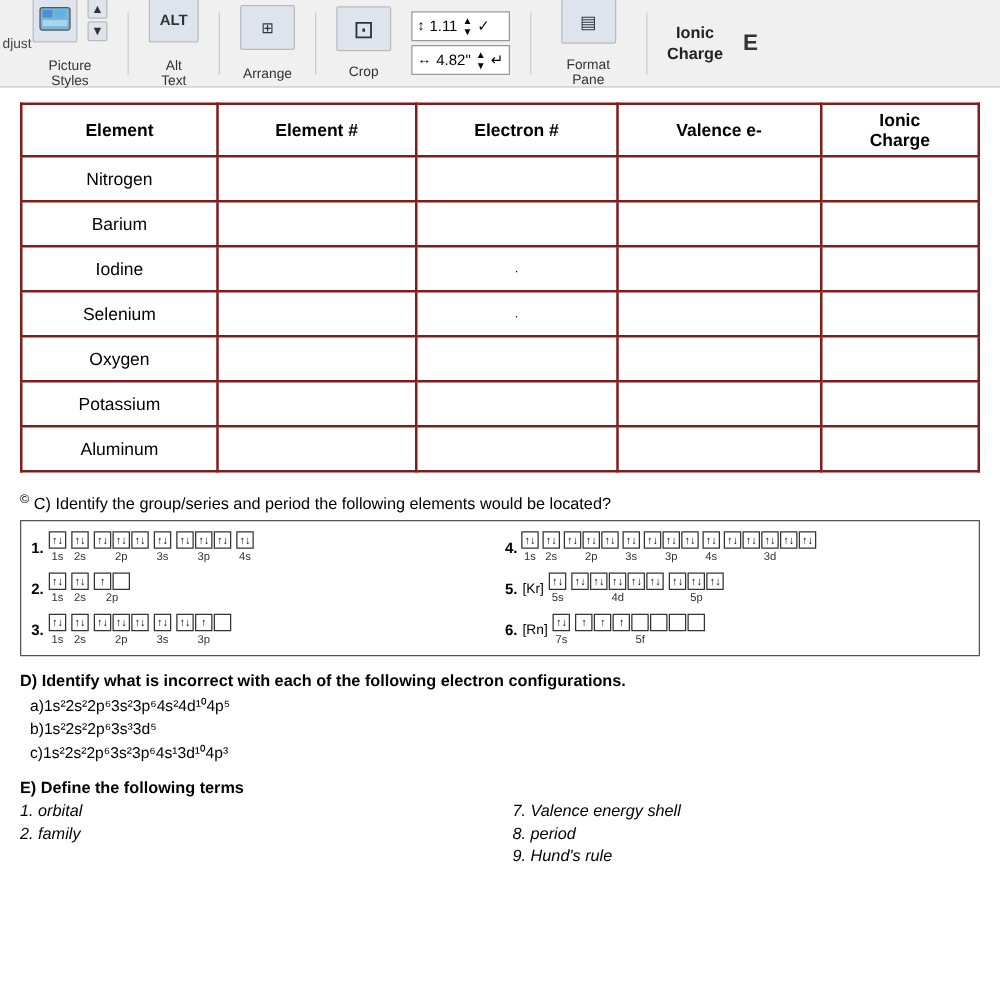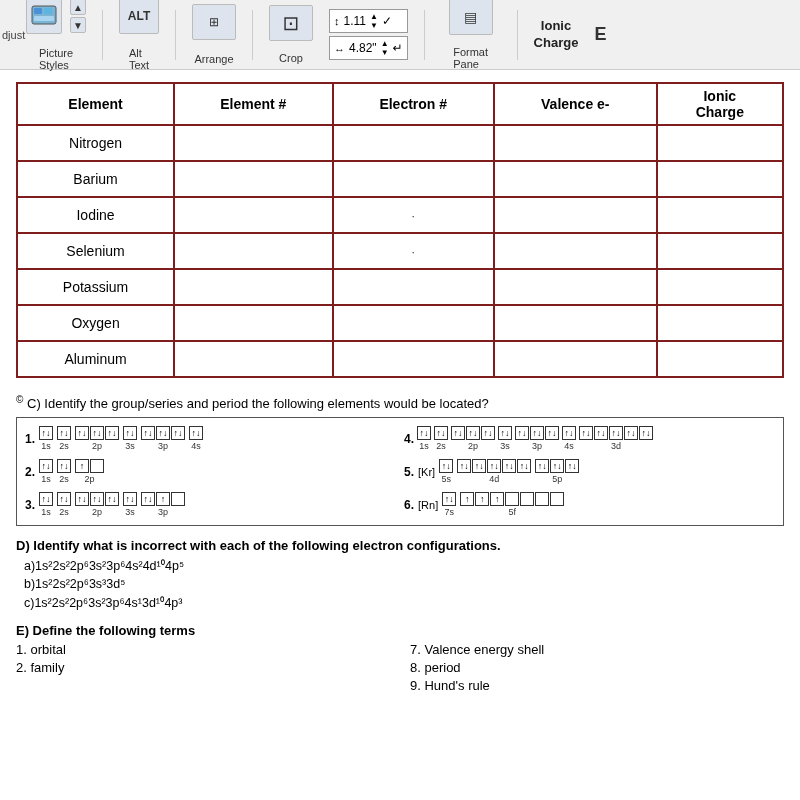--- a/index.html
+++ b/index.html
@@ -48,20 +48,21 @@
       justify-content: center;
       font-size: 18px;
       color: #333;
       cursor: pointer;
       border-radius: 2px;
     }
 
     .toolbar-label {
       font-size: 11px;
       color: #333;
+      text-align: center;
       margin-top: 11px;
     }
 
     .toolbar-divider {
       width: 1px;
       height: 50px;
       background: #ccc;
     }
 
     .adjust-label {
@@ -218,20 +219,21 @@
     
     .section-e {
       margin-bottom: 8px;
     }
 
     .two-col {
       display: grid;
       grid-template-columns: 1fr 1fr;
       gap: 0 20px;
       font-size: 13px;
+      font-style: italic;
     }
 
     .two-col .item {
       margin-bottom: 3px;
     }
   </style>
 </head>
 <body>
 
 <div class="toolbar">
@@ -352,28 +354,28 @@
         <td></td>
       </tr>
       <tr>
         <td class="element-name">Selenium</td>
         <td></td>
         <td><span style="font-size:10px;">·</span></td>
         <td></td>
         <td></td>
       </tr>
       <tr>
+        <td class="element-name">Oxygen</td>
+        <td></td>
+        <td></td>
+        <td></td>
+        <td></td>
+      </tr>
+      <tr>
         <td class="element-name">Potassium</td>
-        <td></td>
-        <td></td>
-        <td></td>
-        <td></td>
-      </tr>
-      <tr>
-        <td class="element-name">Oxygen</td>
         <td></td>
         <td></td>
         <td></td>
         <td></td>
       </tr>
       <tr>
         <td class="element-name">Aluminum</td>
         <td></td>
         <td></td>
         <td></td>

